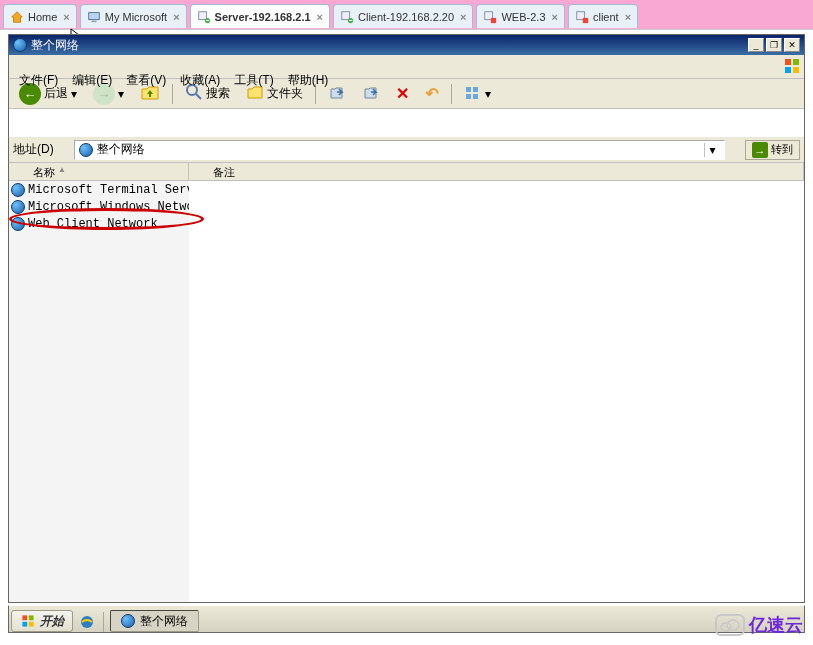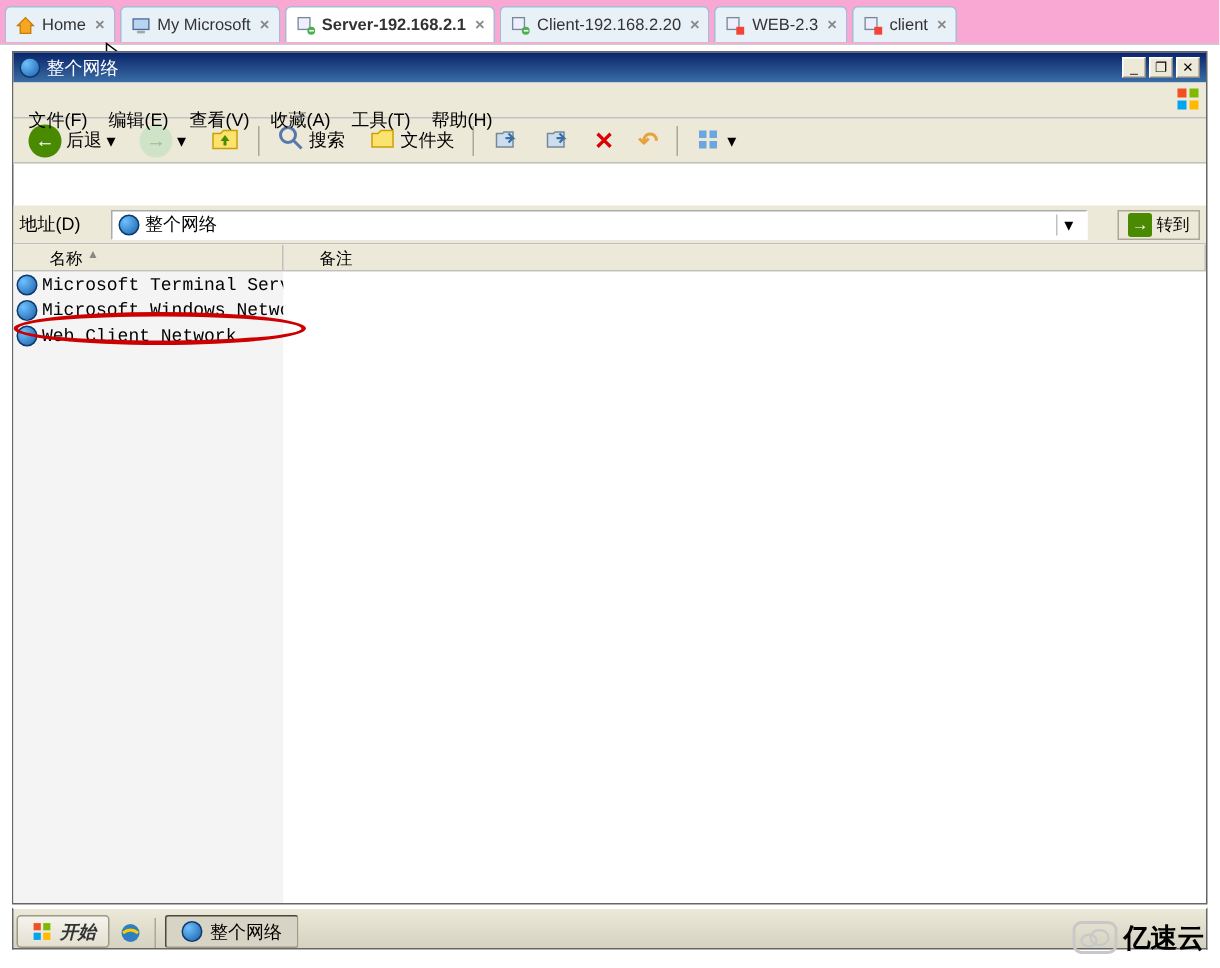--- a/index.html
+++ b/index.html
@@ -192,21 +192,21 @@
   background: linear-gradient(#f4f3ee, #e3e0d0);
   border: 1px solid #9d9a85;
   border-radius: 2px;
   display: flex; align-items: center; padding: 0 10px; gap: 5px;
   font-size: 12px;
 }
 .task-btn.active { border: 1px inset #9d9a85; background: #d8d4c5; }
 .watermark {
   position: absolute; right: 10px; bottom: 8px;
   display: flex; align-items: center; gap: 4px;
-  color: #000000; font-size: 18px; font-weight: bold;
+  color: #6d28d9; font-size: 18px; font-weight: bold;
   pointer-events: none;
 }
 .watermark .wlogo {
   width: 30px; height: 22px; border: 2px solid #c8c8c8; border-radius: 6px;
   display: flex; align-items: center; justify-content: center;
 }
 </style>
 </head>
 <body>
 

